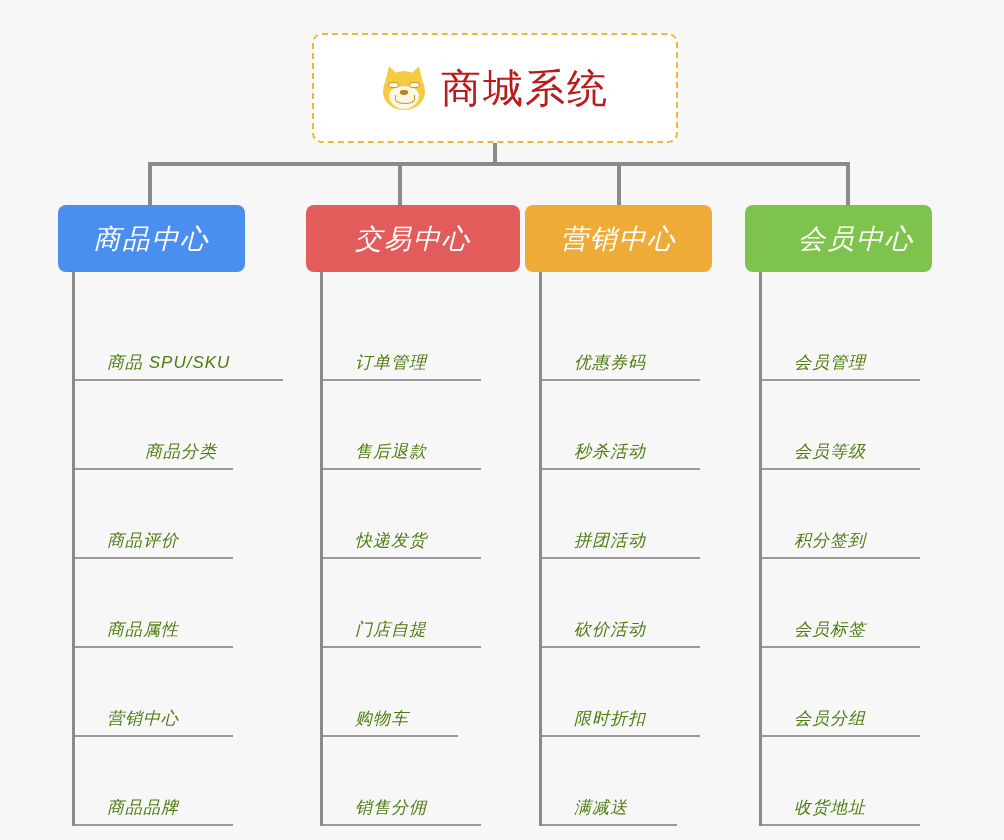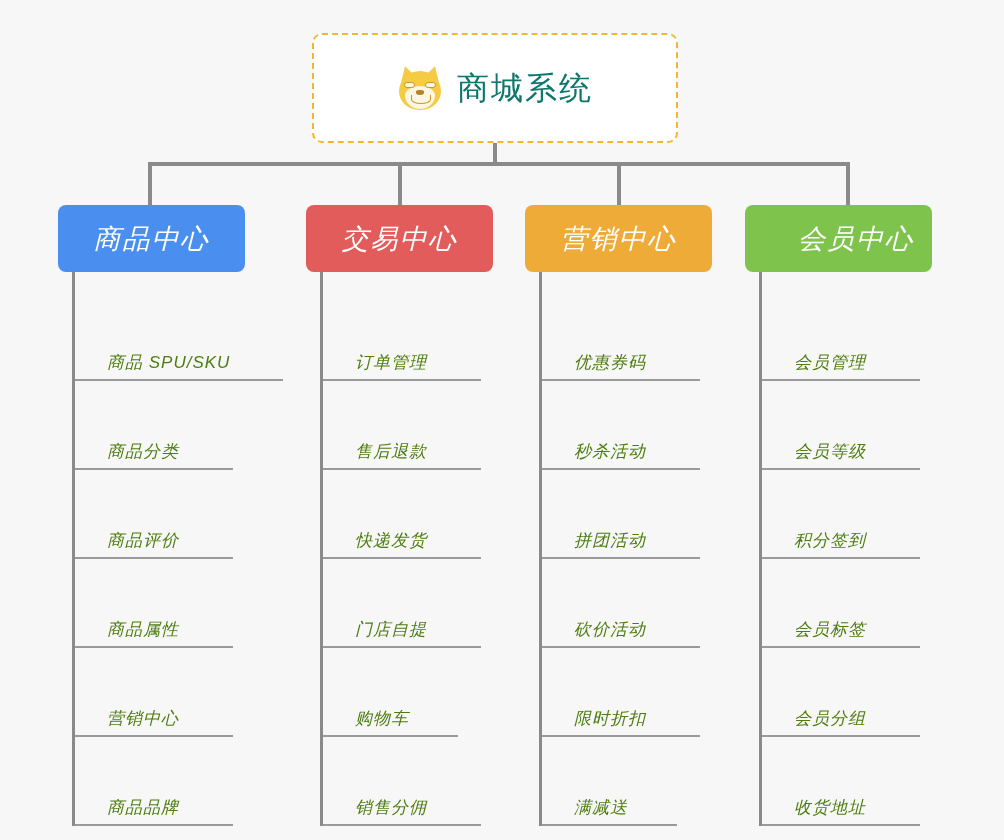--- a/index.html
+++ b/index.html
@@ -30,22 +30,22 @@
     box-sizing: border-box;
     background: #ffffff;
     border: 2px dashed #f2b632;
     border-radius: 10px;
     display: flex;
     align-items: center;
     justify-content: center;
     gap: 14px;
   }
   .root-label {
-    font-size: 32px;
-    color: #0f766e;
+    font-size: 40px;
+    color: #b91c1c;
     letter-spacing: 2px;
     line-height: 1;
     white-space: nowrap;
   }
 
   
   .shiba {
     position: relative;
     width: 46px;
     height: 46px;
@@ -190,40 +190,40 @@
   <div class="conn conn-v" style="left:846px; top:162px; height:44px;"></div>
 
   <div class="column" style="left:58px; width:225px;">
     <div class="cat-node" style="width:187px; background:#4a8ef0;">
       <span>商品中心</span>
     </div>
     <div class="leaf-list">
       <div class="leaf-item" style="width:208px;">
         <span class="leaf-label">商品 SPU/SKU</span>
       </div>
-      <div class="leaf-item" style="width:158px;">
+      <div class="leaf-item" style="width:158px;padding-left:38px;">
         <span class="leaf-label">商品分类</span>
       </div>
       <div class="leaf-item" style="width:158px;">
         <span class="leaf-label">商品评价</span>
       </div>
       <div class="leaf-item" style="width:158px;">
         <span class="leaf-label">商品属性</span>
       </div>
       <div class="leaf-item" style="width:158px;">
         <span class="leaf-label">营销中心</span>
       </div>
       <div class="leaf-item" style="width:158px;">
         <span class="leaf-label">商品品牌</span>
       </div>
     </div>
   </div>
 
   <div class="column" style="left:306px; width:200px;">
-    <div class="cat-node" style="width:187px; background:#e25c5c;">
+    <div class="cat-node" style="width:214px; background:#e25c5c;">
       <span>交易中心</span>
     </div>
     <div class="leaf-list">
       <div class="leaf-item" style="width:158px;">
         <span class="leaf-label">订单管理</span>
       </div>
       <div class="leaf-item" style="width:158px;">
         <span class="leaf-label">售后退款</span>
       </div>
       <div class="leaf-item" style="width:158px;">

